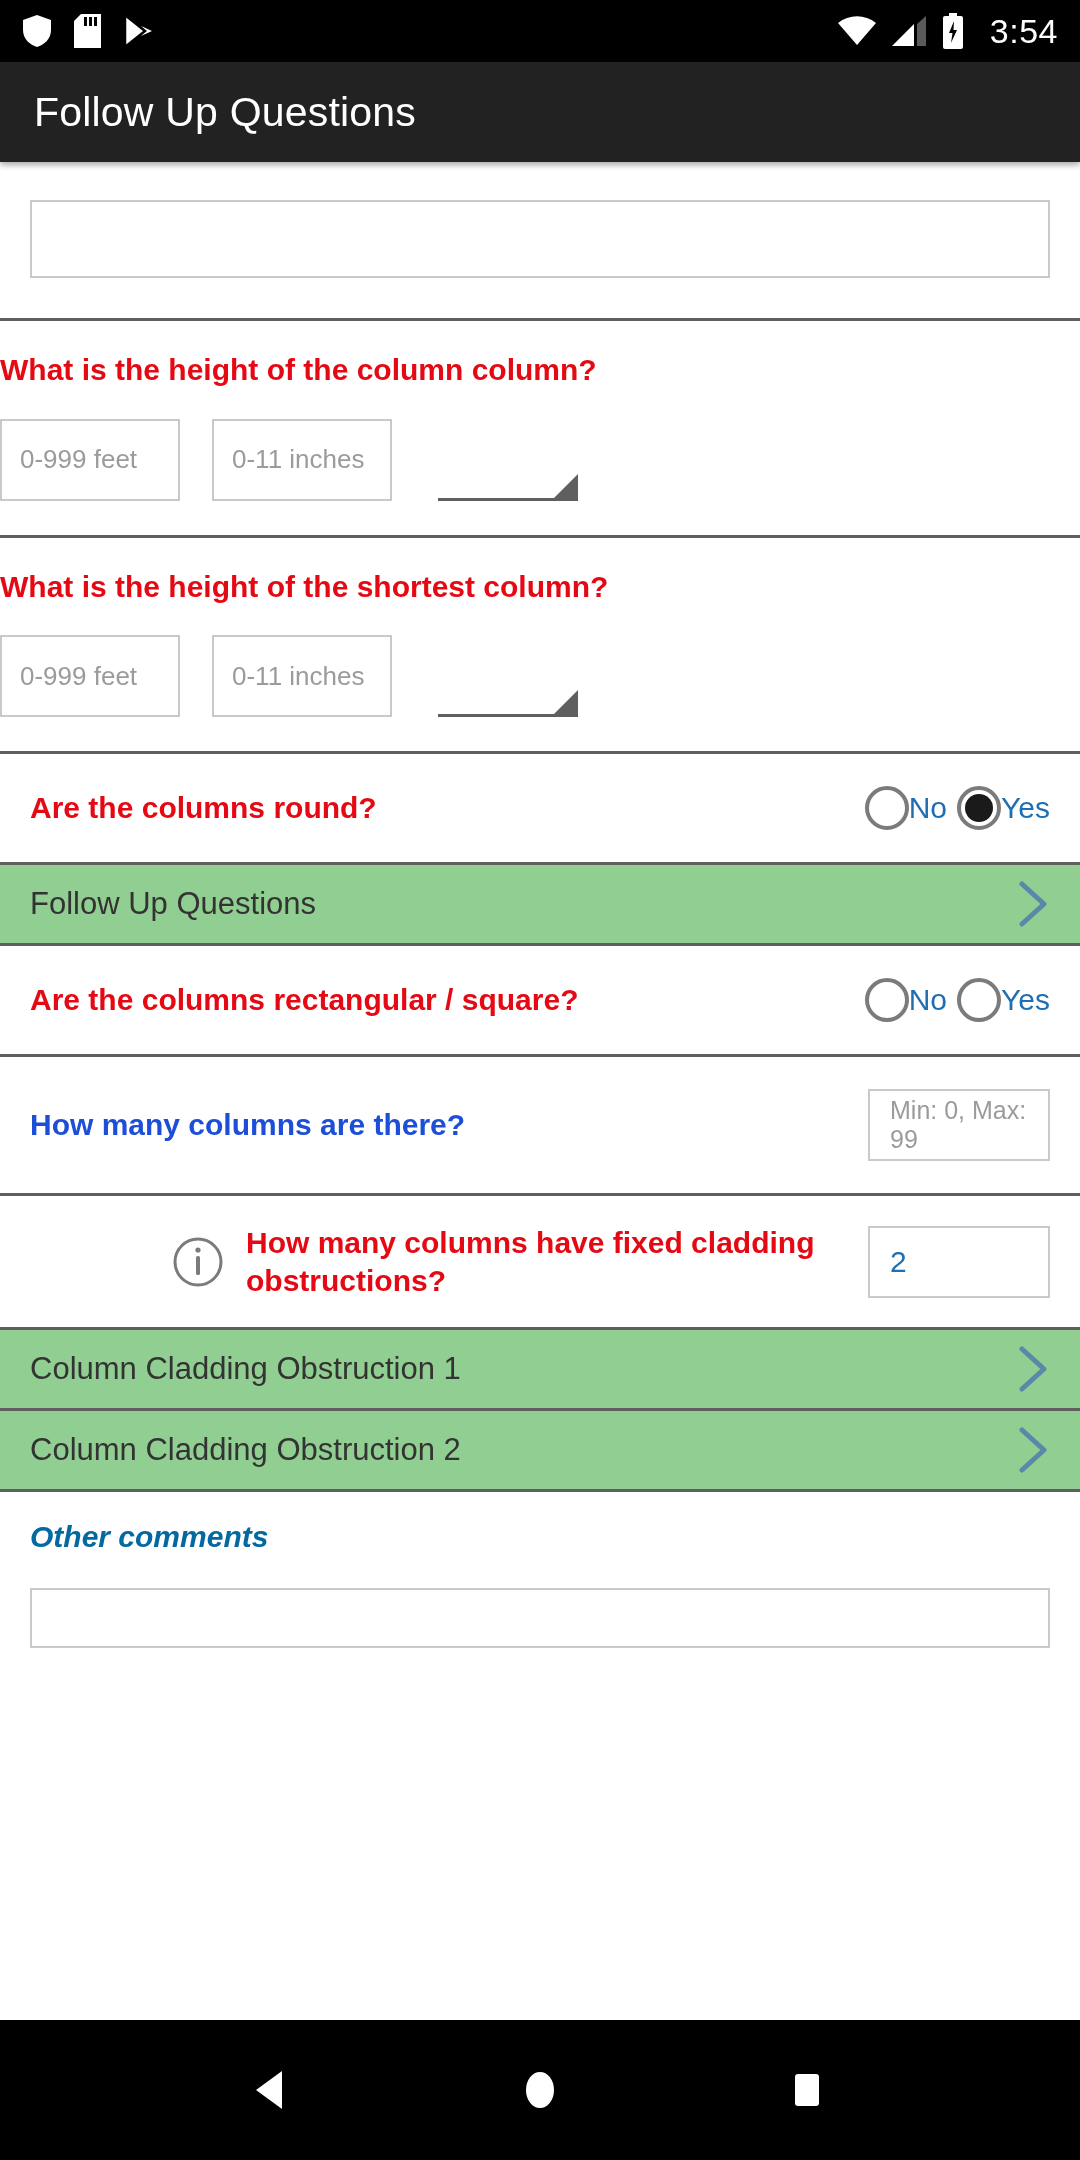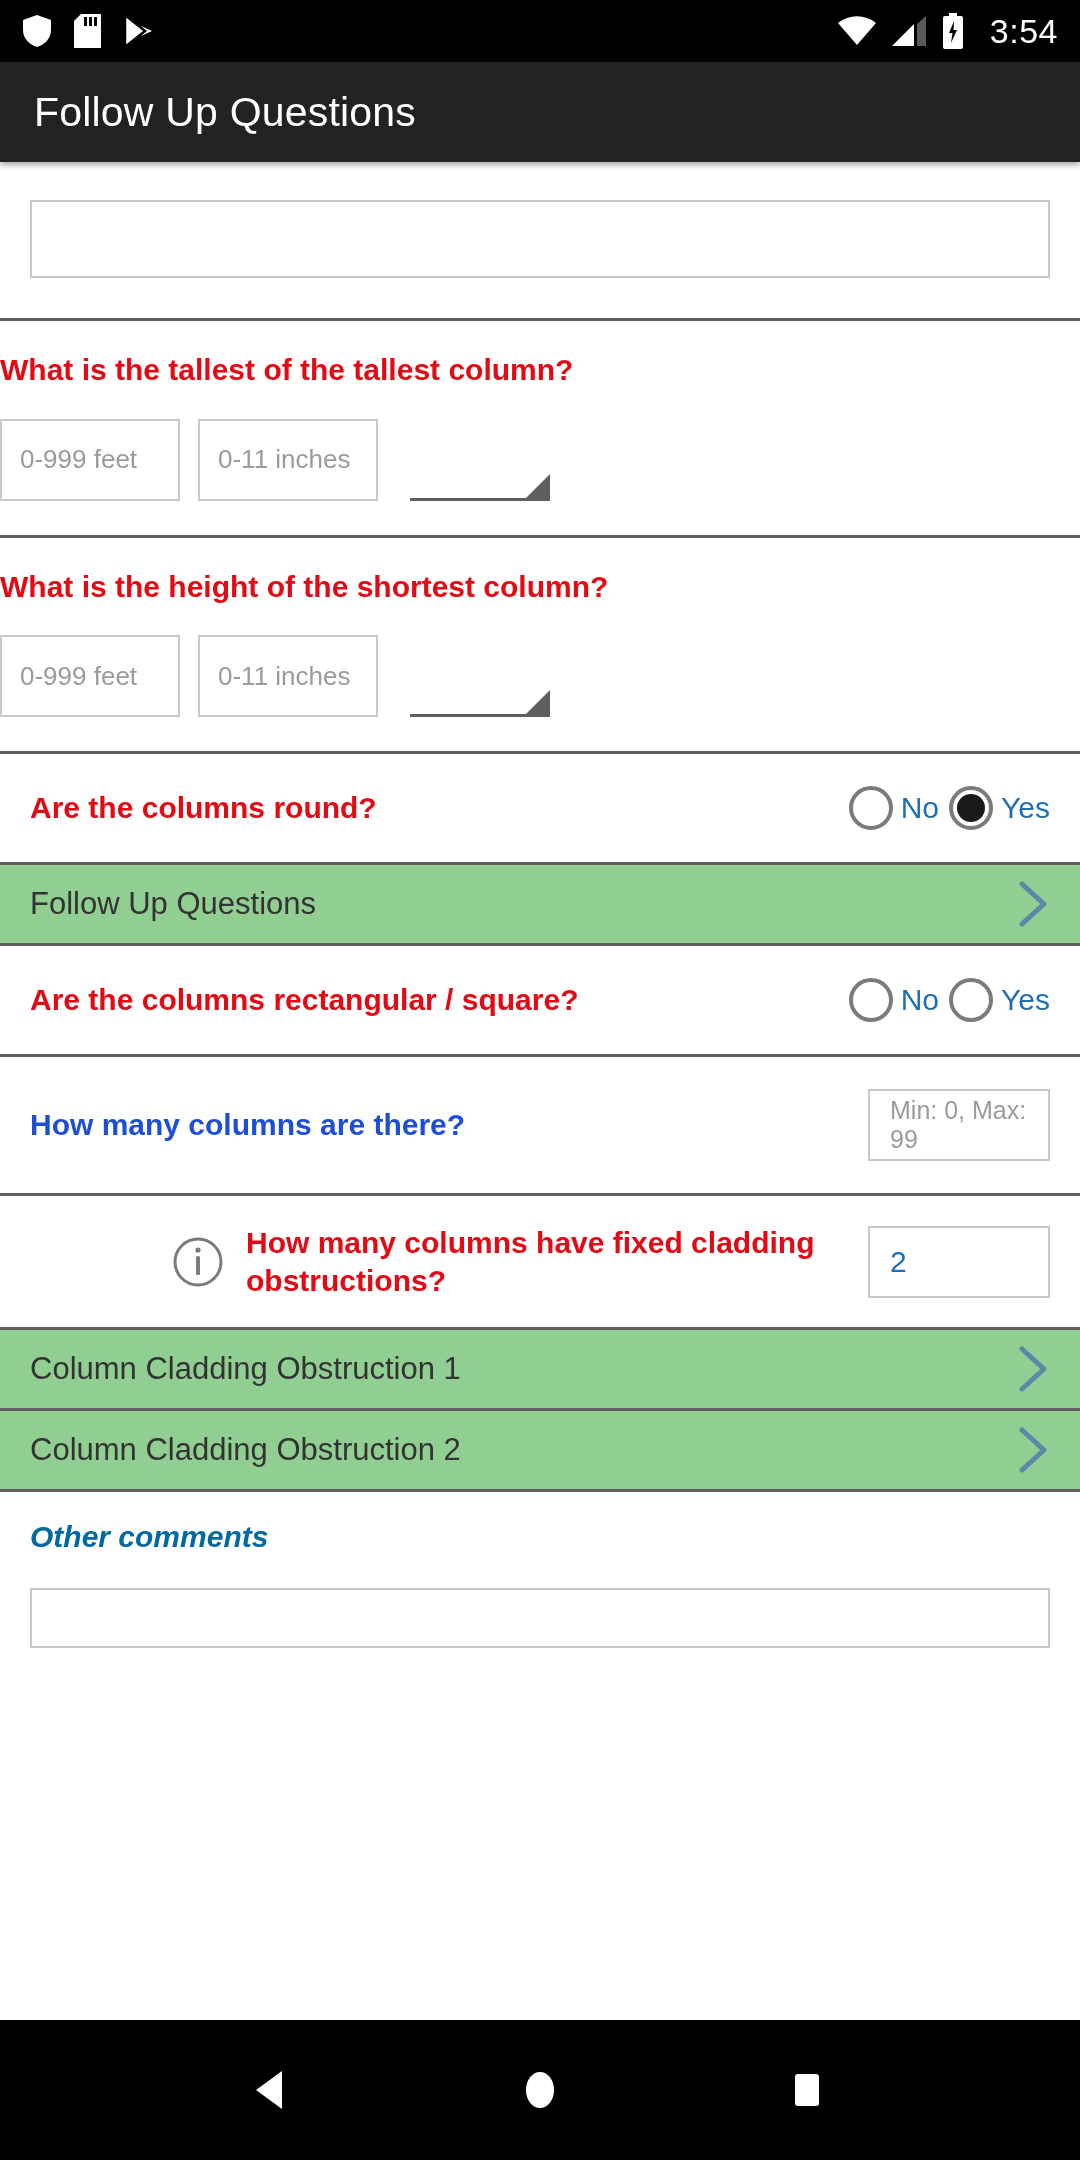--- a/index.html
+++ b/index.html
@@ -96,21 +96,21 @@
     font-weight: bold;
     line-height: 1.25;
   }
 
   
   .height-block { padding: 30px 0 34px 0; }
   .height-inputs {
     display: flex;
     align-items: flex-end;
     margin-top: 30px;
-    gap: 18px;
+    gap: 32px;
   }
   .unit-box {
     width: 180px;
     height: 82px;
     border: 2px solid #c9c9c9;
     background: #ffffff;
     display: flex;
     align-items: center;
     padding-left: 18px;
   }
@@ -139,21 +139,21 @@
 
   
   .radio-row {
     display: flex;
     align-items: center;
     min-height: 108px;
     padding: 18px 30px;
   }
   .radio-row .q-red { flex: 1 1 auto; padding-right: 12px; }
   .radio-group { display: flex; align-items: center; gap: 10px; }
-  .radio-item { display: flex; align-items: center; gap: 8px; }
+  .radio-item { display: flex; align-items: center; gap: 0; }
   .radio {
     width: 44px; height: 44px;
     border: 4px solid #7b7b7b;
     border-radius: 50%;
     background: #ffffff;
     position: relative;
     flex: 0 0 44px;
   }
   .radio.checked::after {
     content: "";
@@ -311,21 +311,21 @@
 
     <div class="section">
       <div class="top-field-wrap">
         <input class="txt-box" type="text" placeholder="" style="">
       </div>
     </div>
 
     <div class="divider"></div>
 
     <div class="section height-block">
-      <div class="q-red">What is the tallest of the tallest column?</div>
+      <div class="q-red">What is the height of the column column?</div>
       <div class="height-inputs">
         <div class="unit-box">
           <span class="ph">0-999 feet</span>
         </div>
         <div class="unit-box">
           <span class="ph">0-11 inches</span>
         </div>
         <div class="spinner">
           <span class="spinner-line"></span>
           <span class="spinner-tri"></span>

